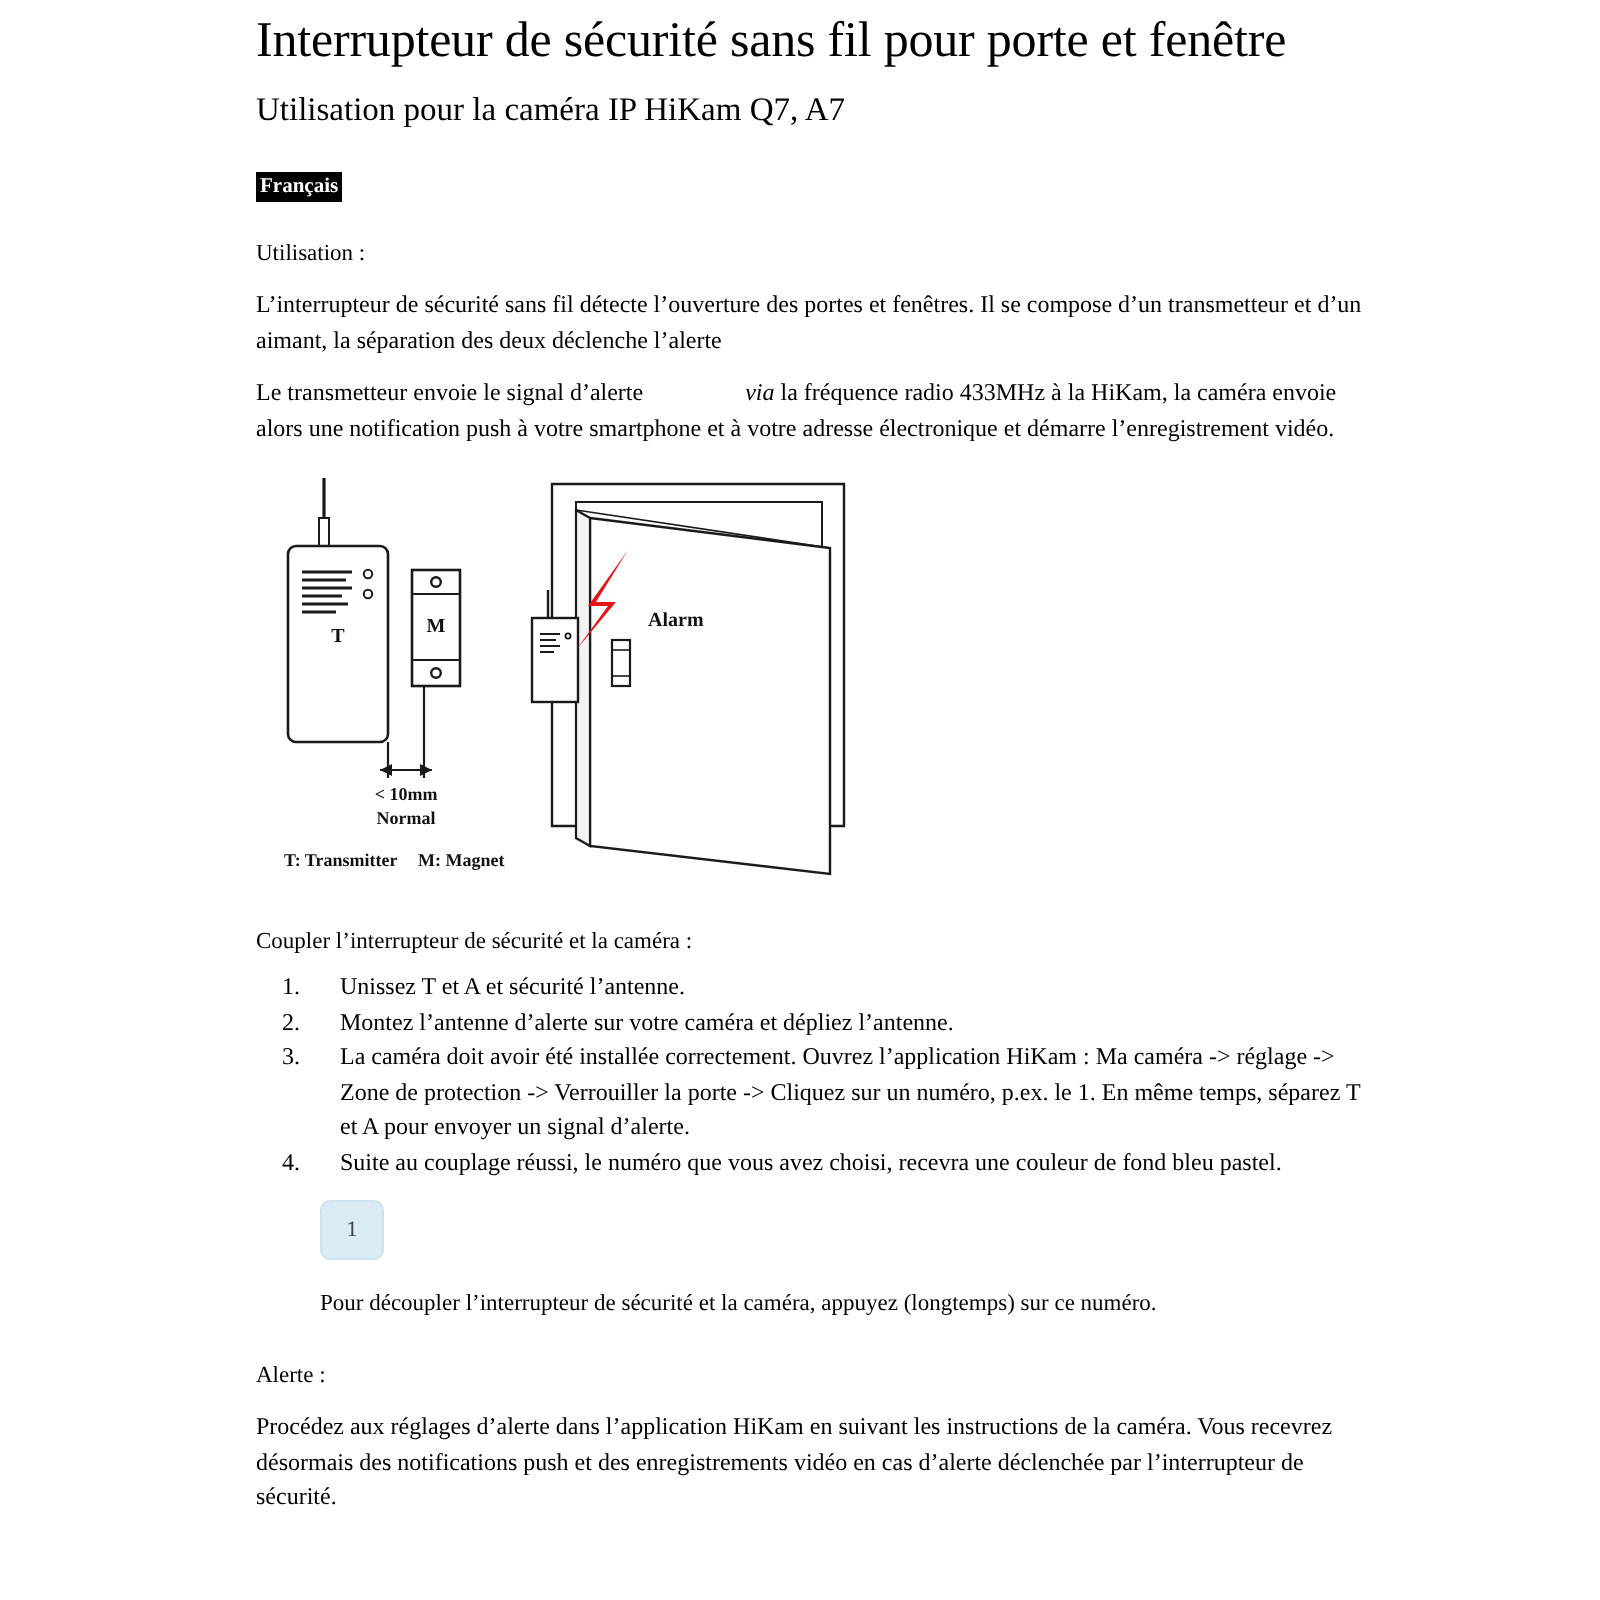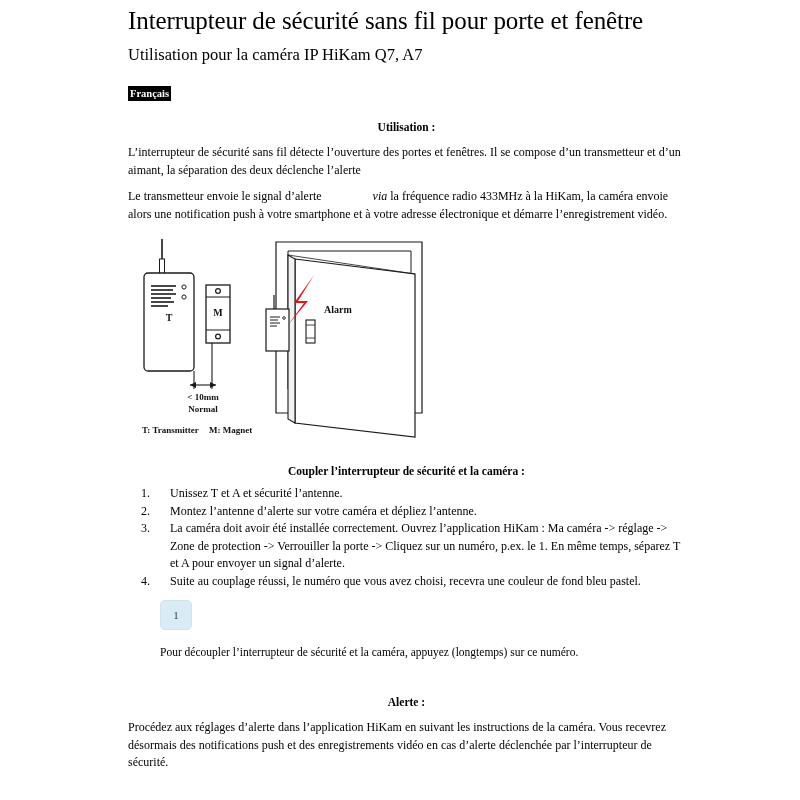--- a/index.html
+++ b/index.html
@@ -49,28 +49,27 @@
     color: #ffffff;
     font-size: 10.5px;
     font-weight: 700;
     line-height: 13px;
     padding: 1px 2px 1px 2px;
   }
 
   
   .section-heading {
     font-size: 11.5px;
-    font-weight: 700;
+    font-weight: 400;
     line-height: 15px;
     margin: 0;
-    text-align: center;
   }
   .sec-utilisation { margin-top: 19px; }
   .sec-coupler     { margin-top: 17px; }
-  .sec-alerte      { margin-top: 34px; }
+  .sec-alerte      { margin-top: 20px; }
 
   
   .para {
     font-size: 12px;
     line-height: 17.5px;
     margin: 9px 0 0 0;
     text-align: left;
   }
   .para em { font-style: italic; margin-left: 48px; }
 

